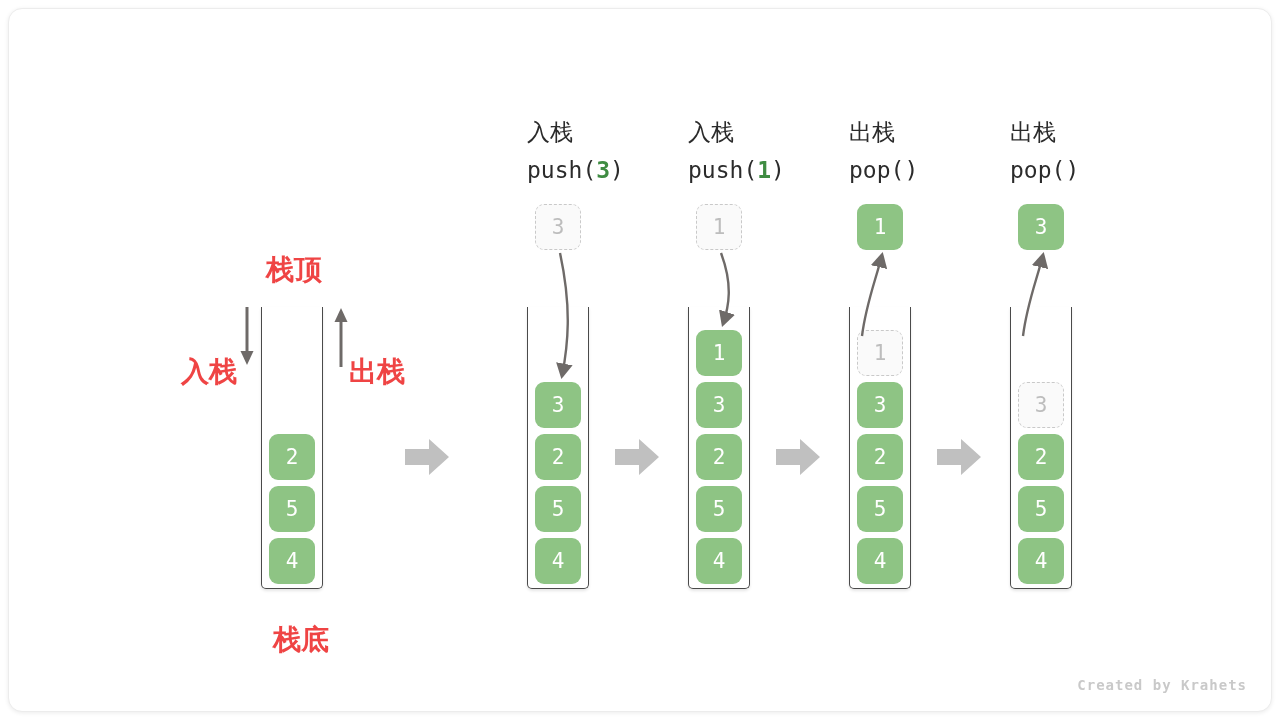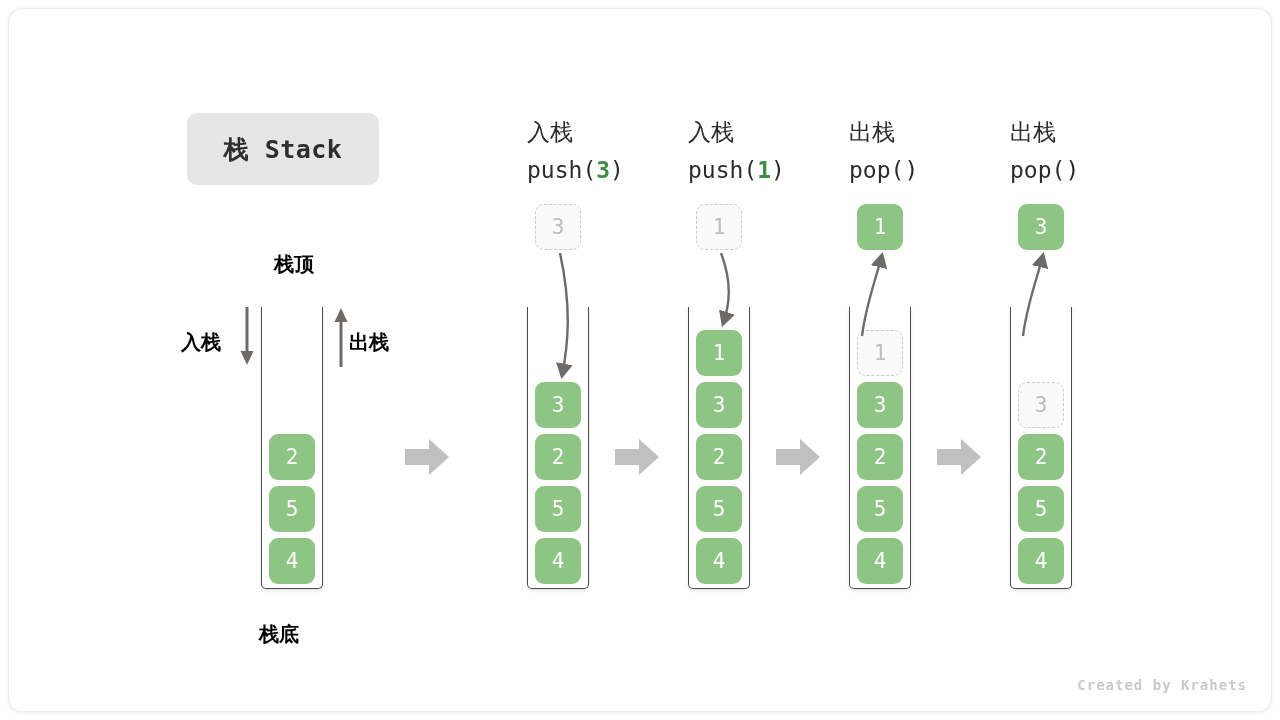--- a/index.html
+++ b/index.html
@@ -27,22 +27,23 @@
     display:flex;align-items:center;justify-content:center;
   }
   #title-chip span{
     font-family:"DejaVu Sans Mono","Liberation Mono",monospace;
     font-size:25px;font-weight:bold;color:#2e2e2e;letter-spacing:0.5px;
   }
 
   
   .cn-bold{
     font-family:"DejaVu Sans","Liberation Sans",sans-serif;
-    font-weight:bold;color:#000000;font-size:20px;
+    font-weight:bold;color:#ef4444;font-size:28px;
     white-space:nowrap;
+    margin-top:24px;
   }
   .col-head{
     font-family:"DejaVu Sans Mono","Liberation Mono",monospace;
     font-size:23px;color:#2b2b2b;white-space:nowrap;line-height:38px;
   }
   .col-head .cn{
     font-family:"DejaVu Sans","Liberation Sans",sans-serif;
     font-weight:500;
   }
   .col-head .num{color:#3f8c42;font-weight:bold;}
@@ -82,29 +83,26 @@
     font-family:"DejaVu Sans Mono","Liberation Mono",monospace;
     font-size:14px;color:#c9c9c9;letter-spacing:1px;white-space:nowrap;font-weight:bold;
   }
   svg{overflow:visible;}
 </style>
 </head>
 <body>
 
 <div id="card">
 
-  <div class="abs" id="title-chip">
-    <span>栈 Stack</span>
-  </div>
 
   <div class="abs" style="left:250px;top:242px;width:70px;text-align:center;">
     <span class="cn-bold">栈顶</span>
   </div>
 
-  <div class="abs" style="left:250px;top:612px;width:70px;text-align:left;">
+  <div class="abs" style="left:250px;top:612px;width:70px;text-align:right;">
     <span class="cn-bold">栈底</span>
   </div>
 
   <div class="abs cn-bold" style="left:172px;top:320px;">入栈</div>
 
   <div class="abs cn-bold" style="left:340px;top:320px;">出栈</div>
 
   <svg class="abs" style="left:226px;top:296px;" width="24" height="64">
     <line x1="12" y1="2" x2="12" y2="48" stroke="#6e6a68" stroke-width="3"></line>
     <path d="M12 60 L5.5 46 L18.5 46 Z" fill="#6e6a68"></path>

